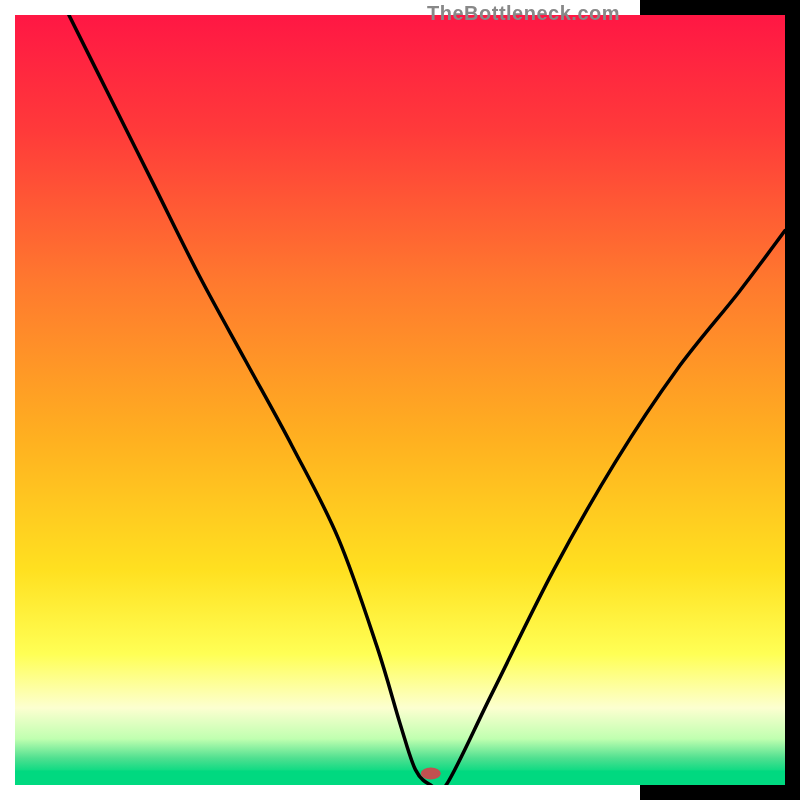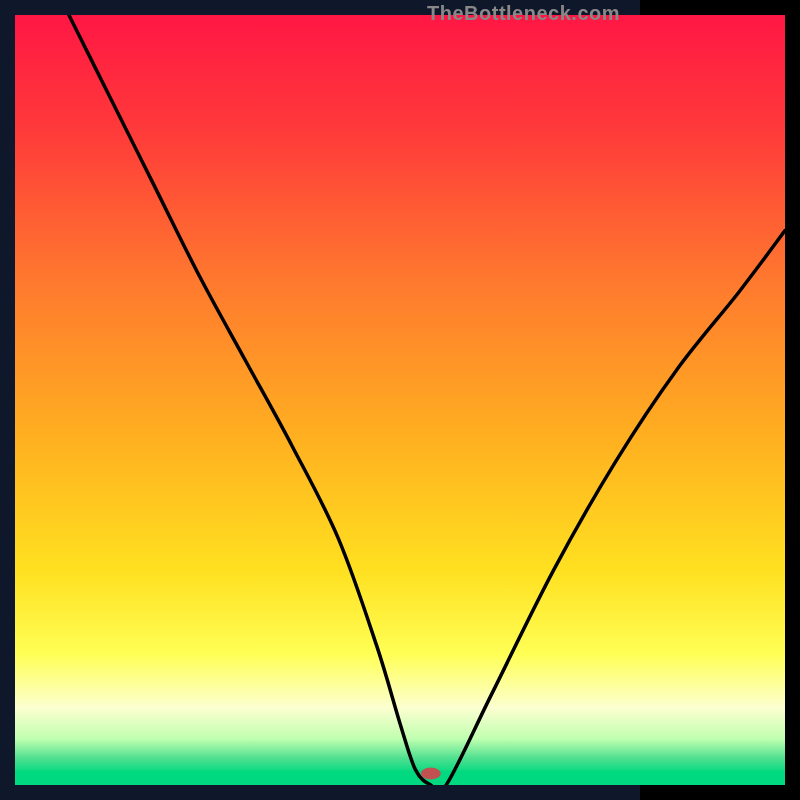--- a/index.html
+++ b/index.html
@@ -8,21 +8,21 @@
     width: 800px;
     height: 800px;
     background: #000;
     overflow: hidden;
     font-family: Arial, sans-serif;
   }
   .chart-container {
     position: relative;
     width: 640px;
     height: 800px;
-    background: #0f172a;
+    background: #ffffff;
   }
   .plot-area {
     position: absolute;
     left: 15px;
     top: 15px;
     width: 770px;
     height: 770px;
   }
   .watermark {
     position: absolute;

